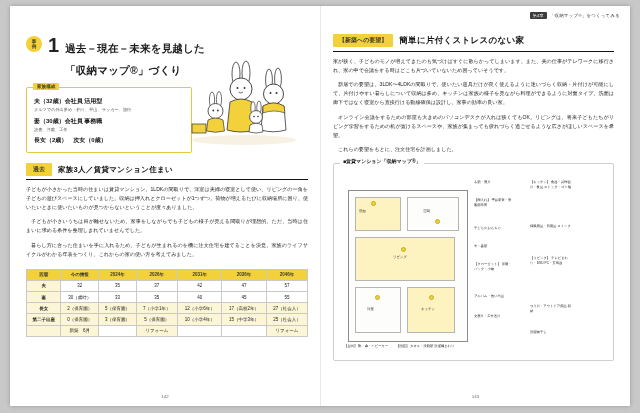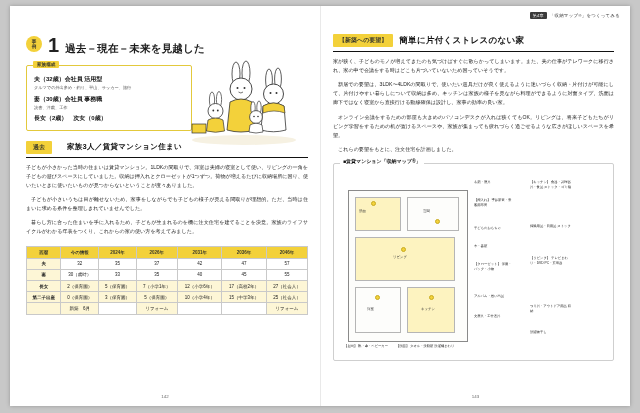--- a/index.html
+++ b/index.html
@@ -58,21 +58,21 @@
 
   
   .illo{position:absolute;right:8px;top:50px;width:138px;height:92px;}
 
   
   .sec-head{display:flex;align-items:center;gap:6px;margin-top:10px;}
   .sec-tag{
     background:#f3d13a;color:#3a3a2c;font-size:6px;font-weight:bold;
     padding:2px 7px;border-radius:1px;
   }
-  .sec-title{font-size:7.5px;font-weight:bold;color:#111;letter-spacing:.3px;margin-left:9px;}
+  .sec-title{font-size:7.5px;font-weight:bold;color:#111;letter-spacing:.3px;}
   .divider{height:1px;background:#111;margin-top:3px;}
   .body-p{font-size:5.1px;color:#222;line-height:1.78;margin-top:5px;text-align:justify;}
   .body-p.indent{text-indent:5px;}
 
   
   table.lifeplan{border-collapse:collapse;margin-top:10px;width:100%;font-size:4.5px;}
   table.lifeplan th,table.lifeplan td{
     border:1px solid #c9c9c9;text-align:center;padding:2.6px 1px;color:#222;
   }
   table.lifeplan thead th{background:#f3d13a;font-weight:bold;color:#3a3a2c;}
@@ -118,20 +118,21 @@
   <div class="page page-left">
 
     <div class="title-row">
       <div class="case-badge">
         <span>事</span>
         <span>例</span>
       </div>
       <div class="case-num">1</div>
       <div>
         <div class="title-main">過去－現在－未来を見越した</div>
+        <div class="title-main">「収納マップ®」づくり</div>
       </div>
     </div>
 
     <div class="fam-box">
       <div class="fam-label">家族構成</div>
       <div class="fam-line">夫（32歳）会社員 活用型</div>
       <div class="fam-sub">クルマでの外出多め・釣り、登山、サッカー、旅行</div>
       <div class="fam-line">妻（30歳）会社員 事務職</div>
       <div class="fam-sub">読書、洋裁、工作</div>
       <div class="fam-kids">長女（2歳）　次女（0歳）</div>

